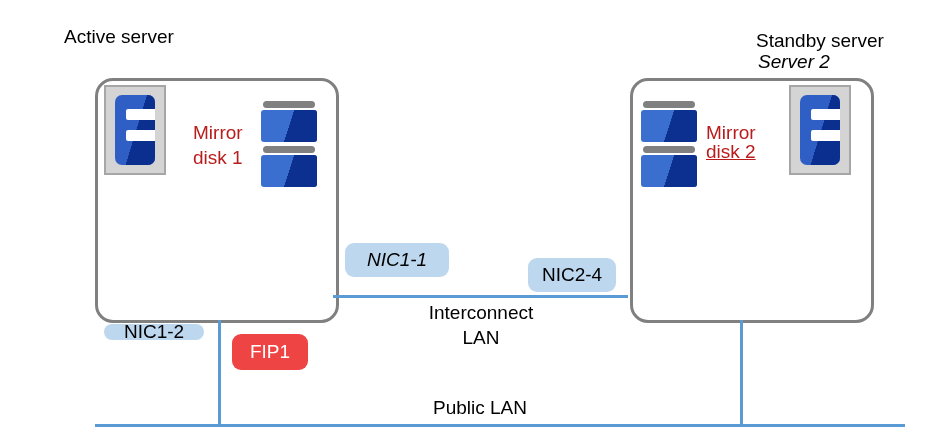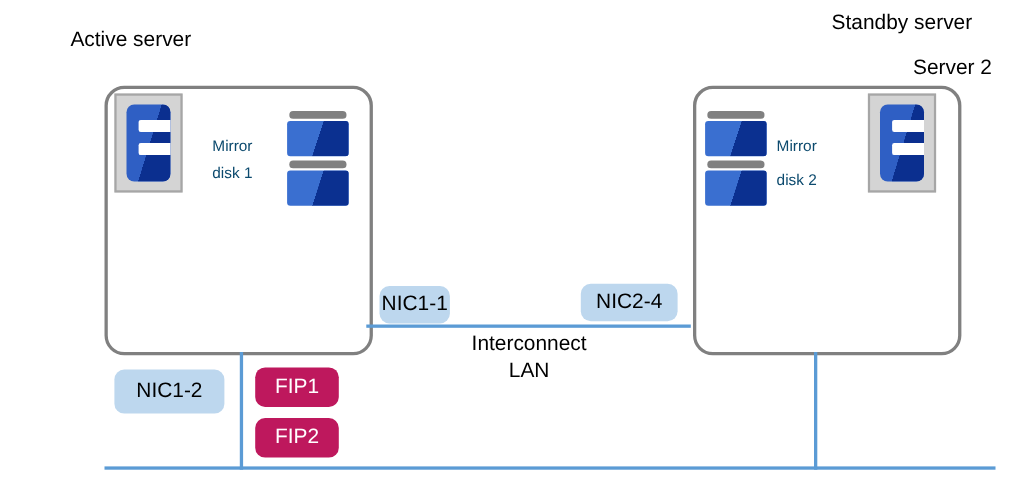--- a/index.html
+++ b/index.html
@@ -31,22 +31,22 @@
     position: absolute;
     font-size: 19px;
     color: #000000;
     white-space: nowrap;
     text-align: center;
     line-height: 25px;
   }
 
   .disk-text {
     position: absolute;
-    font-size: 14px;
-    color: #0c4a6e;
+    font-size: 19px;
+    color: #b91c1c;
     white-space: nowrap;
     line-height: 25px;
   }
 
   
   .server-box {
     position: absolute;
     border: 3px solid #808080;
     border-radius: 18px;
     background: #ffffff;
@@ -133,21 +133,21 @@
     font-size: 19px;
     display: flex;
     align-items: center;
     justify-content: center;
     box-sizing: border-box;
   }
 
   
   .fip-chip {
     position: absolute;
-    background: #be185d;
+    background: #ef4444;
     border-radius: 9px;
     color: #ffffff;
     font-size: 19px;
     display: flex;
     align-items: center;
     justify-content: center;
     box-sizing: border-box;
   }
 
   
@@ -162,22 +162,22 @@
     background: #5b9bd5;
   }
 </style>
 </head>
 <body>
 
 <div id="canvas">
 
   <div class="title-text" style="left:64px; top:24px;">Active server</div>
 
-  <div class="title-text" style="left:756px; top:8px;">Standby server</div>
-  <div class="title-text" style="left:830px; top:49px;">Server 2</div>
+  <div class="title-text" style="left:756px; top:28px;">Standby server</div>
+  <div class="title-text" style="left:758px; top:49px;font-style:italic;">Server 2</div>
 
   <div class="server-box" style="left:95px; top:78px; width:244px; height:245px;"></div>
 
   <div class="server-icon" style="left:104px; top:85px; width:62px; height:90px;">
     <div class="server-icon-body">
       <div class="server-bar" style="left:11px; top:14px; width:31px; height:11px;"></div>
       <div class="server-bar" style="left:11px; top:35px; width:31px; height:11px;"></div>
     </div>
   </div>
 
@@ -209,36 +209,36 @@
       <div class="disk-cap"></div>
       <div class="disk-body"></div>
     </div>
     <div class="disk-unit" style="top:45px; height:43px;">
       <div class="disk-cap"></div>
       <div class="disk-body"></div>
     </div>
   </div>
 
   <div class="disk-text" style="left:706px; top:120px;">Mirror</div>
-  <div class="disk-text" style="left:706px; top:151px;">disk 2</div>
+  <div class="disk-text" style="left:706px; top:139px;text-decoration:underline;">disk 2</div>
 
   <div class="net-line-h" style="left:333px; top:295px; width:295px;"></div>
 
-  <div class="nic-chip" style="left:345px; top:260px; width:64px; height:34px;">NIC1-1</div>
+  <div class="nic-chip" style="left:345px; top:243px; width:104px; height:34px;font-style:italic;">NIC1-1</div>
 
   <div class="nic-chip" style="left:528px; top:258px; width:88px; height:34px;">NIC2-4</div>
 
   <div class="lan-text" style="left:336px; top:325px; width:290px;">LAN</div>
   <div class="lan-text" style="left:336px; top:300px; width:290px;">Interconnect</div>
 
   <div class="net-line-h" style="left:95px; top:424px; width:810px;"></div>
 
   <div class="net-line-v" style="left:218px; top:320px; height:107px;"></div>
   <div class="net-line-v" style="left:740px; top:320px; height:107px;"></div>
 
-  <div class="nic-chip" style="left:104px; top:336px; width:100px; height:40px;">NIC1-2</div>
+  <div class="nic-chip" style="left:104px; top:324px; width:100px; height:16px;">NIC1-2</div>
 
 
   <div class="fip-chip" style="left:232px; top:334px; width:76px; height:36px;">FIP1</div>
-  <div class="fip-chip" style="left:232px; top:380px; width:76px; height:36px;">FIP2</div>
-
+
+  <div class="lan-text" style="left:330px; top:395px; width:300px;">Public  LAN</div>
 
 </div>
 
 </body></html>

